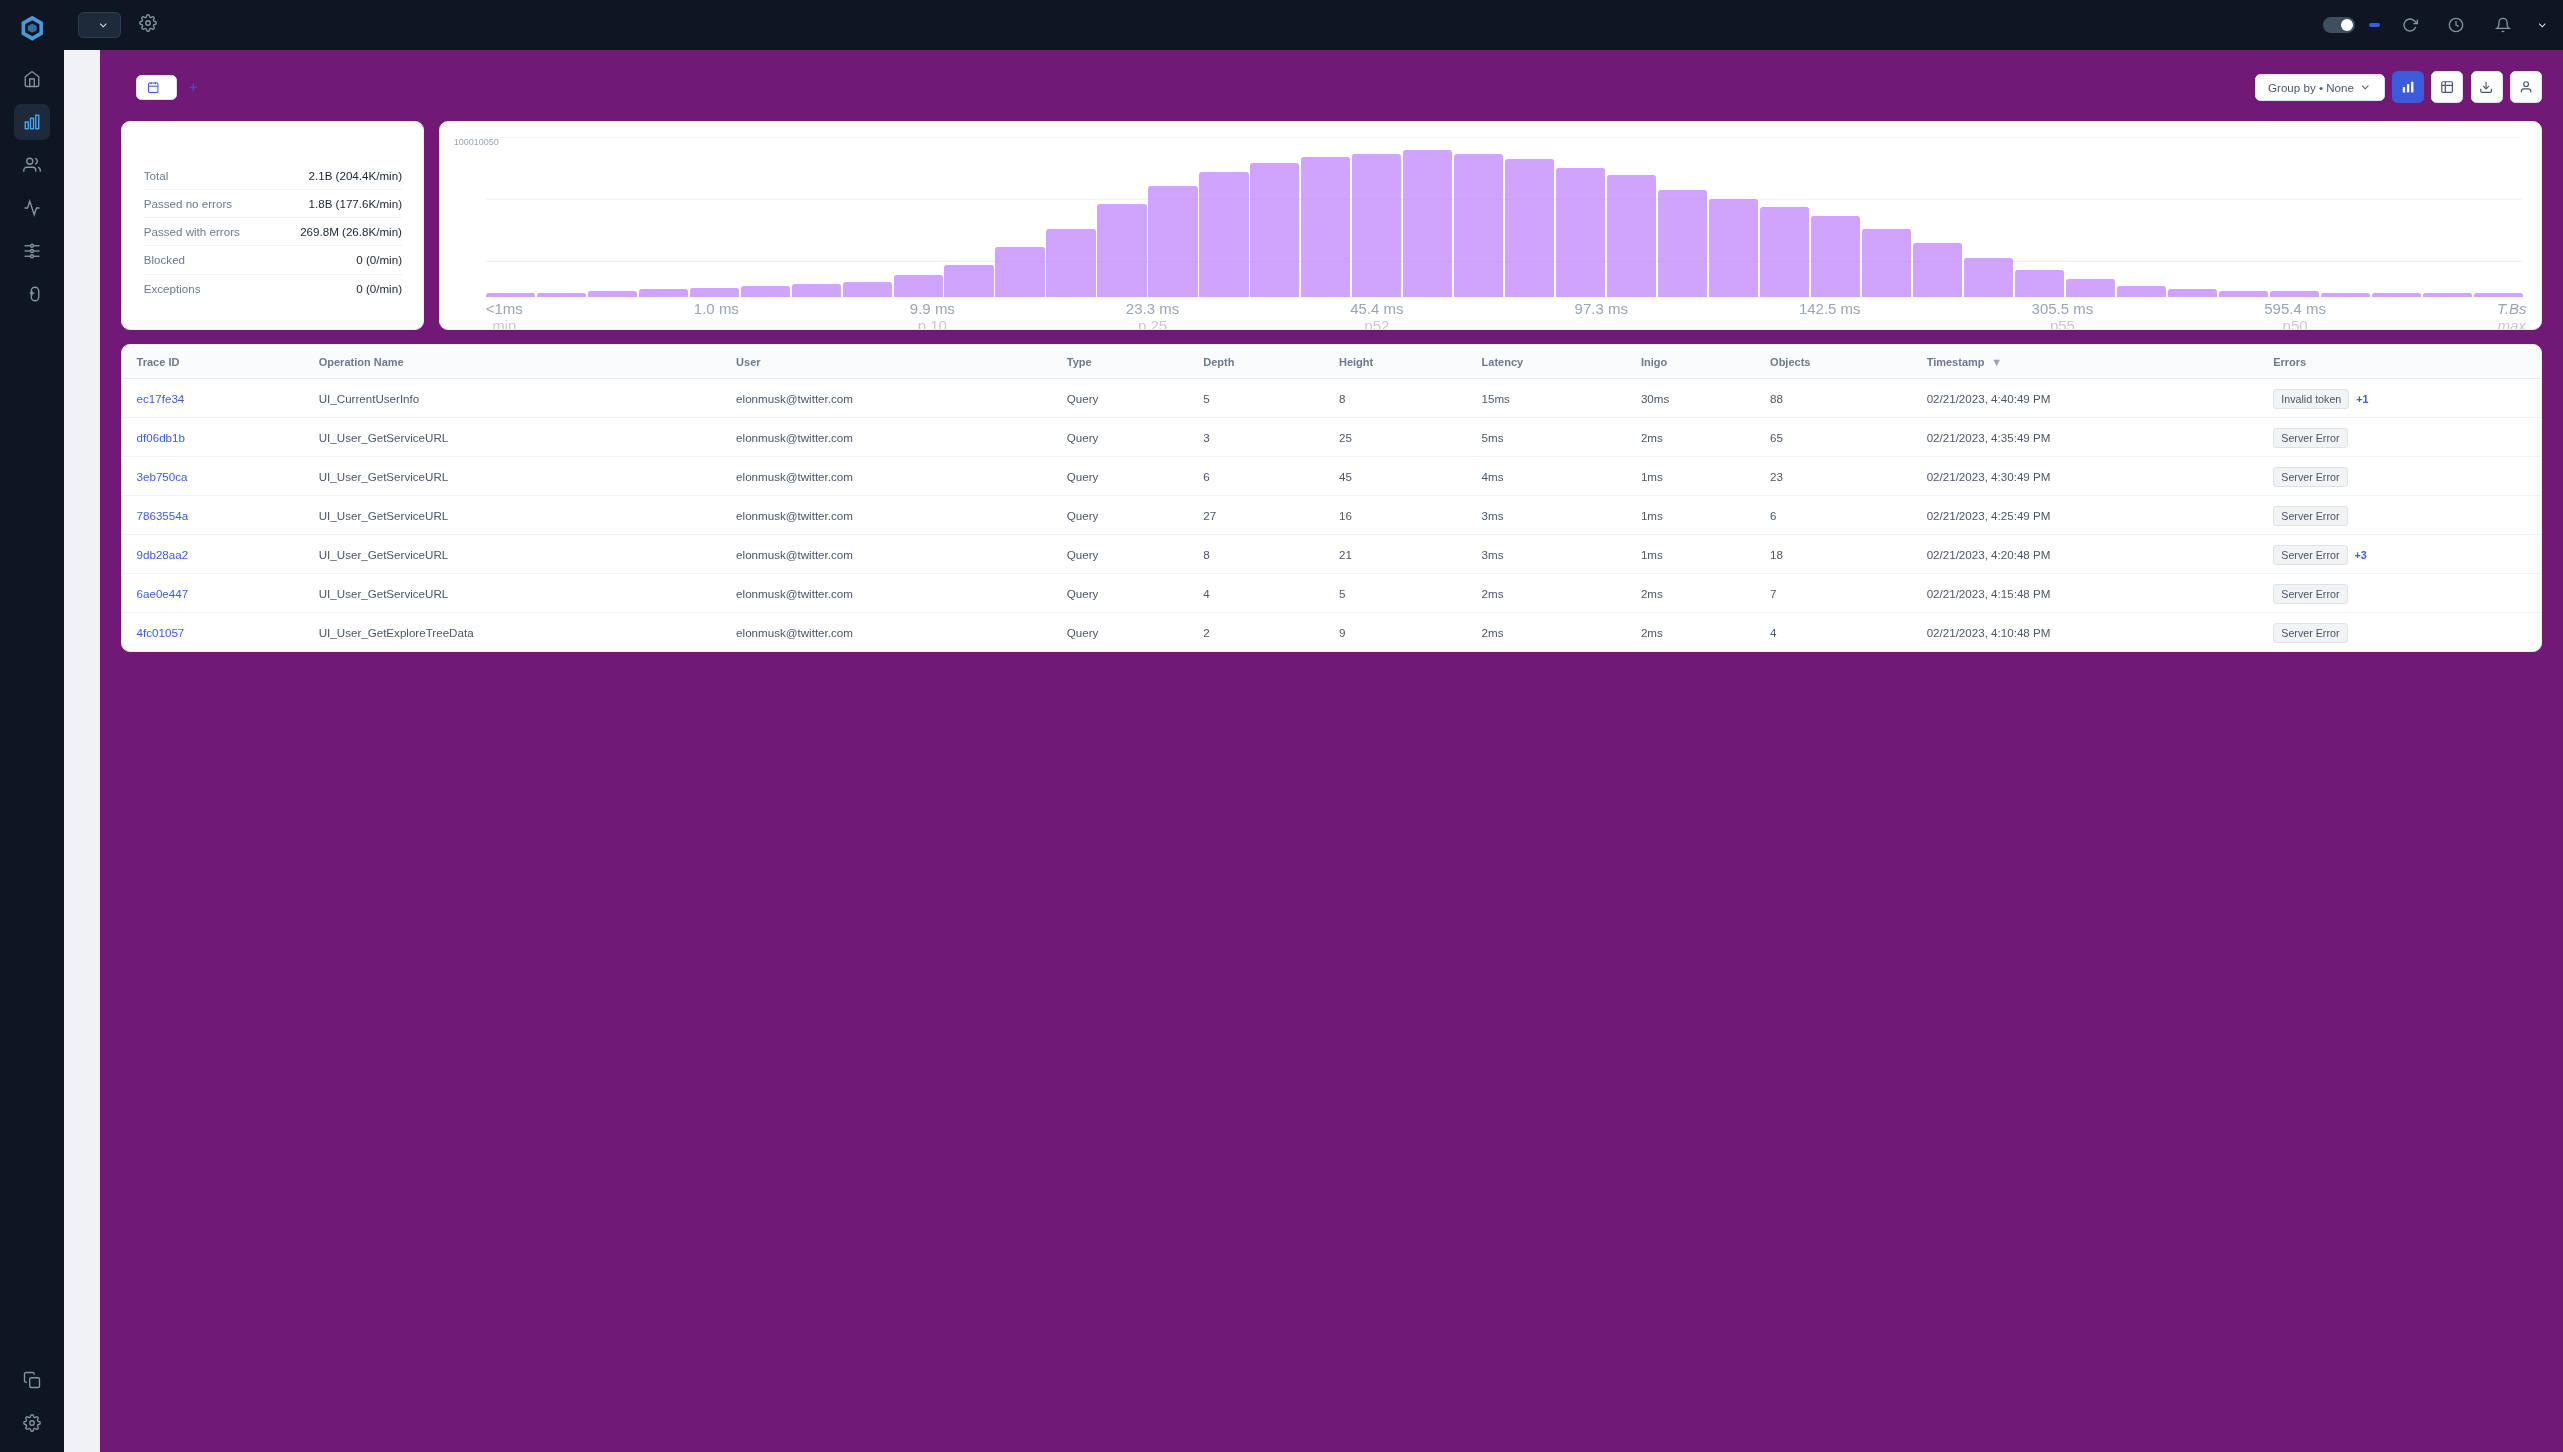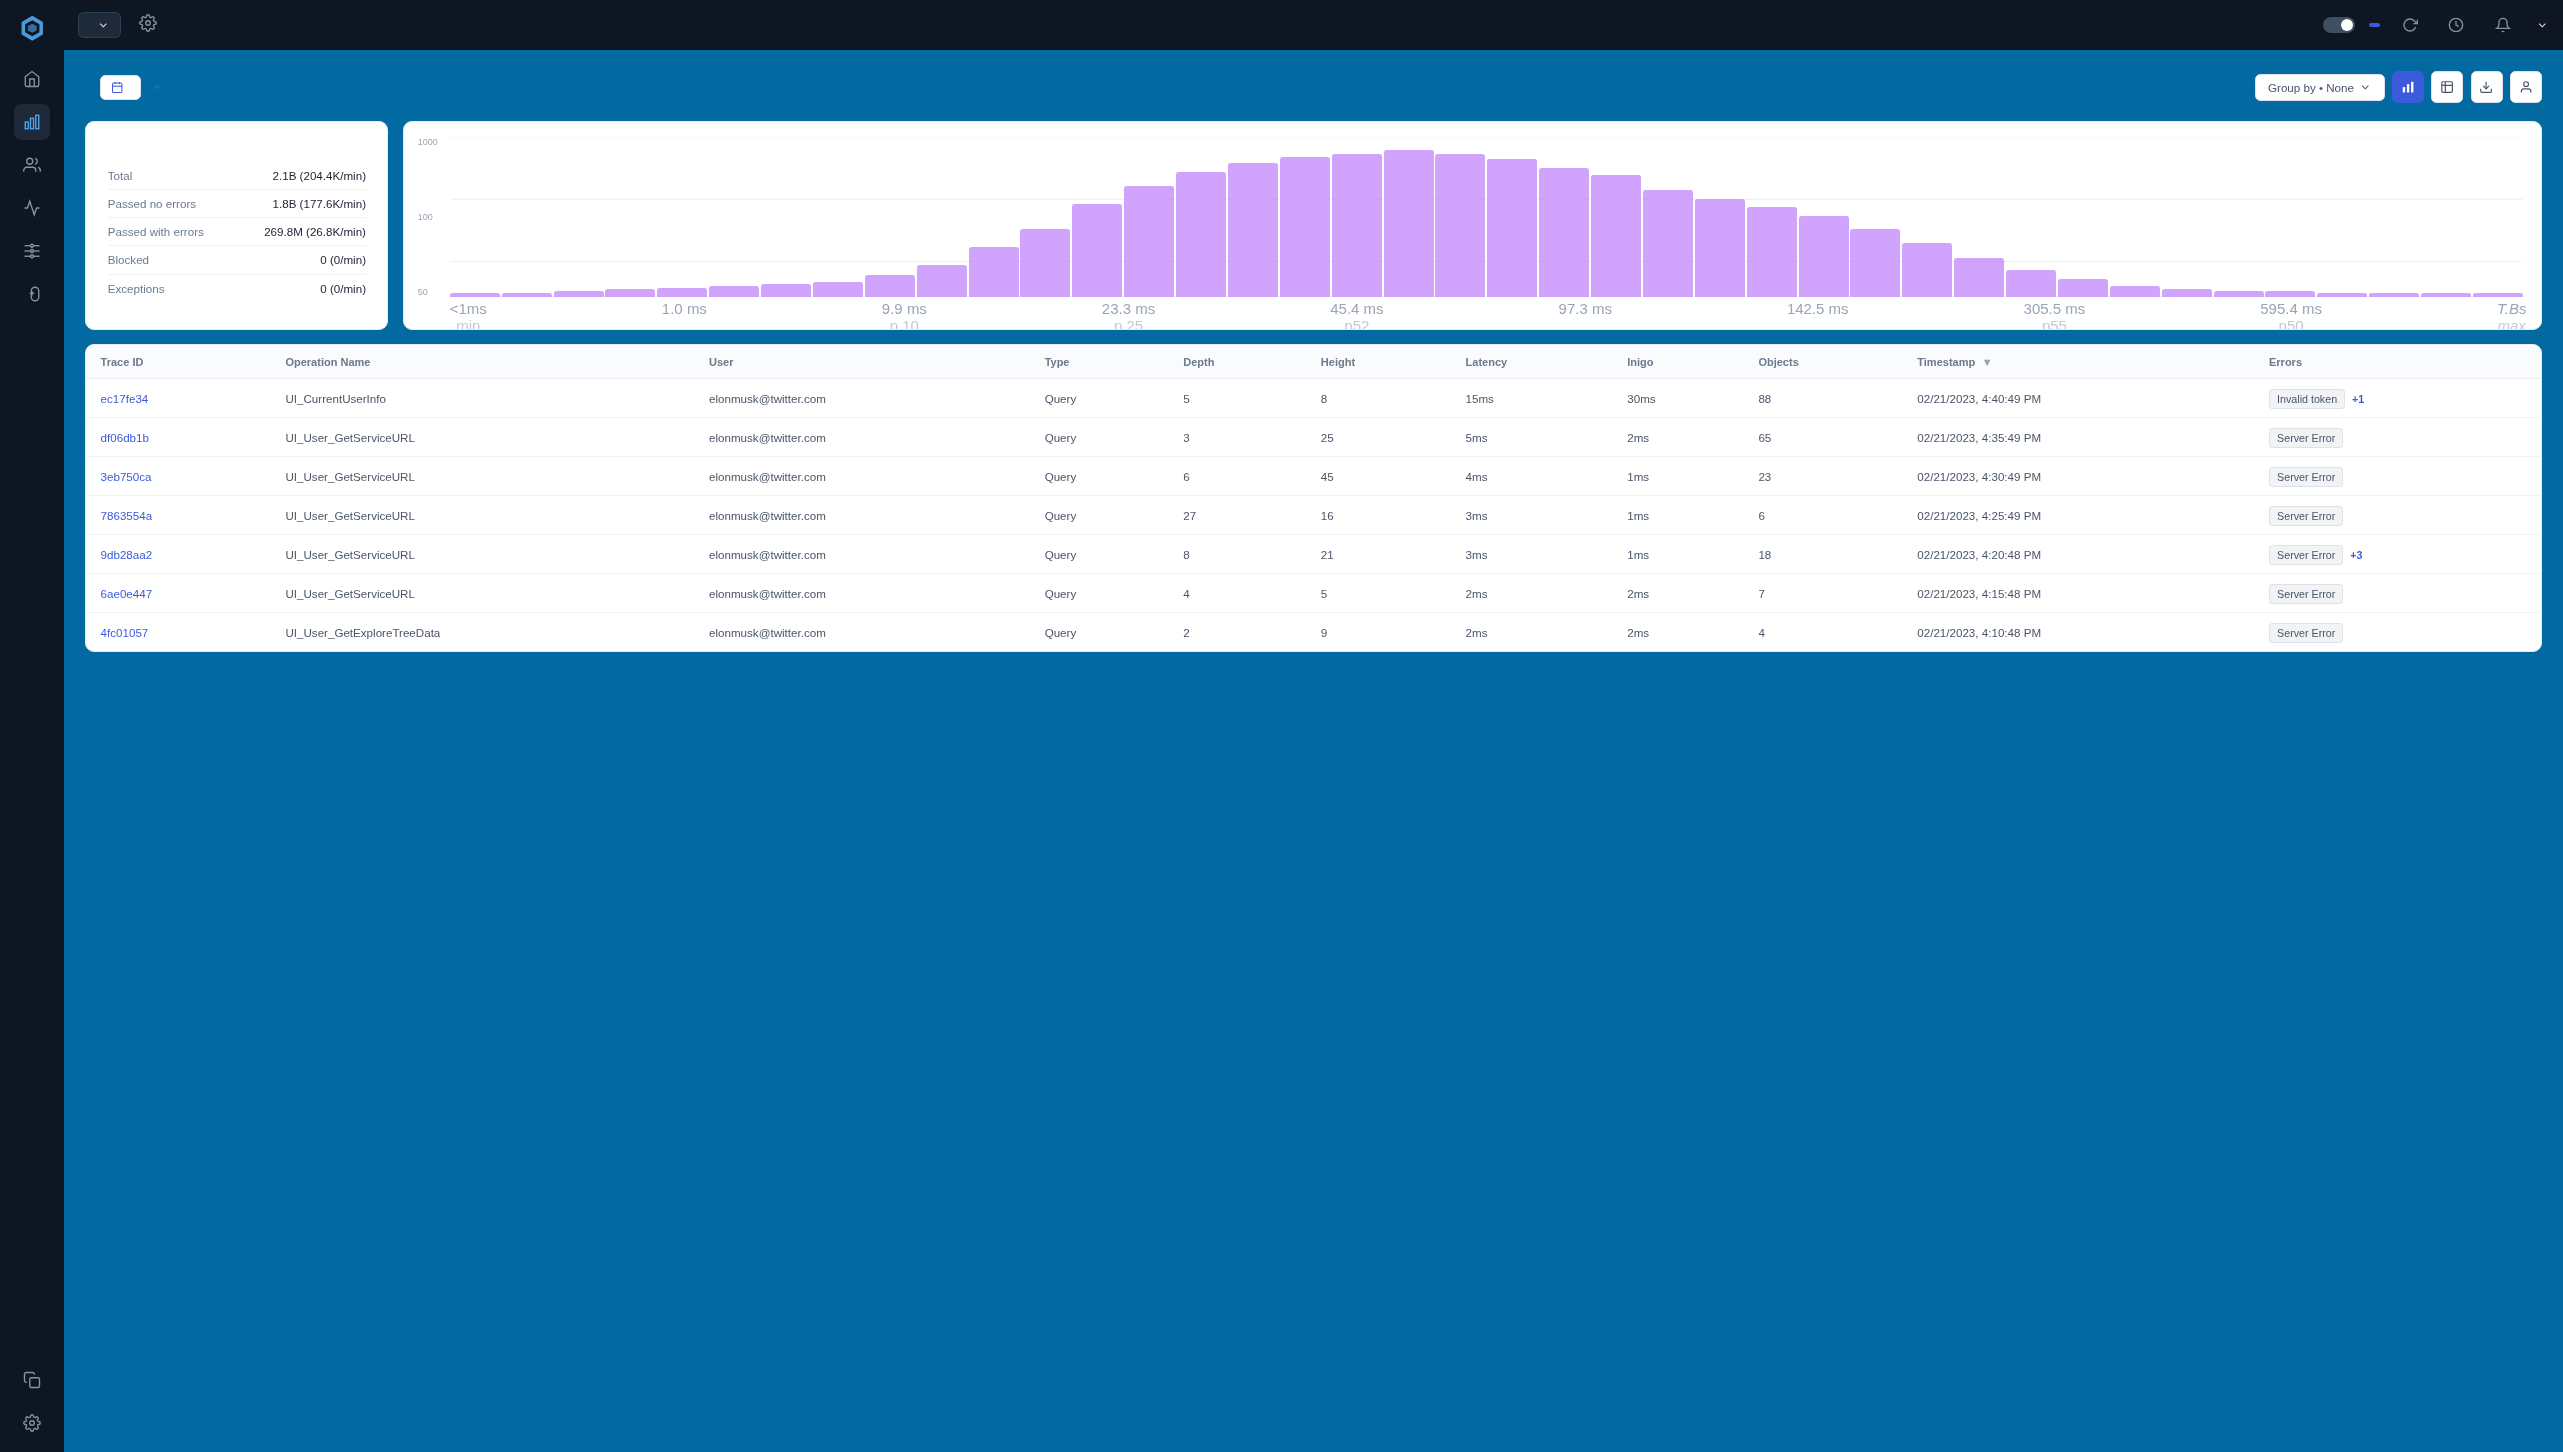--- a/index.html
+++ b/index.html
@@ -122,21 +122,22 @@
       align-items: center;
       gap: 3.6px;
       cursor: pointer;
     }
 
     
     .content {
       flex: 1;
       overflow-y: auto;
       padding: 21.4px;
-      background: #0369a1;
+      background: #701a75;
+      margin-left: 36px;
     }
 
     
     .page-header {
       display: flex;
       align-items: center;
       margin-bottom: 18px;
       gap: 14.2px;
     }
     .page-title {
@@ -539,21 +540,21 @@
               <span class="details-label">Exceptions</span>
               <span class="details-value">0 (0/min)</span>
             </div>
           </div>
       </div>
 
       <div class="chart-card">
         <div class="chart-area">
           <div style="display:flex; align-items:flex-end; height:160px; gap:1.8px; padding-left:32px; padding-right:3.6px; position:relative;">
 
-            <div style="position:absolute;left:0;top:0;height:160px;display:flex;flex-direction:column;justify-content:space-between;font-size:9px;color:#9aa5b4;">
+            <div style="position:absolute;left:0;top:0;height:160px;display:flex;justify-content:space-between;font-size:9px;color:#9aa5b4;">
               <span>1000</span>
               <span>100</span>
               <span>50</span>
             </div>
 
             <svg style="position:absolute;left:32px;right:3.6px;top:0;height:160px;width:calc(100% - 36px);" preserveAspectRatio="none" viewBox="0 0 2330 180" width="2074" height="160">
               <line x1="0" y1="0" x2="100%" y2="0" stroke="#e8ecf0" stroke-width="1"></line>
               <line x1="0" y1="70" x2="100%" y2="70" stroke="#e8ecf0" stroke-width="1"></line>
               <line x1="0" y1="140" x2="100%" y2="140" stroke="#e8ecf0" stroke-width="1"></line>
               <line x1="0" y1="180" x2="100%" y2="180" stroke="#e8ecf0" stroke-width="1"></line>

